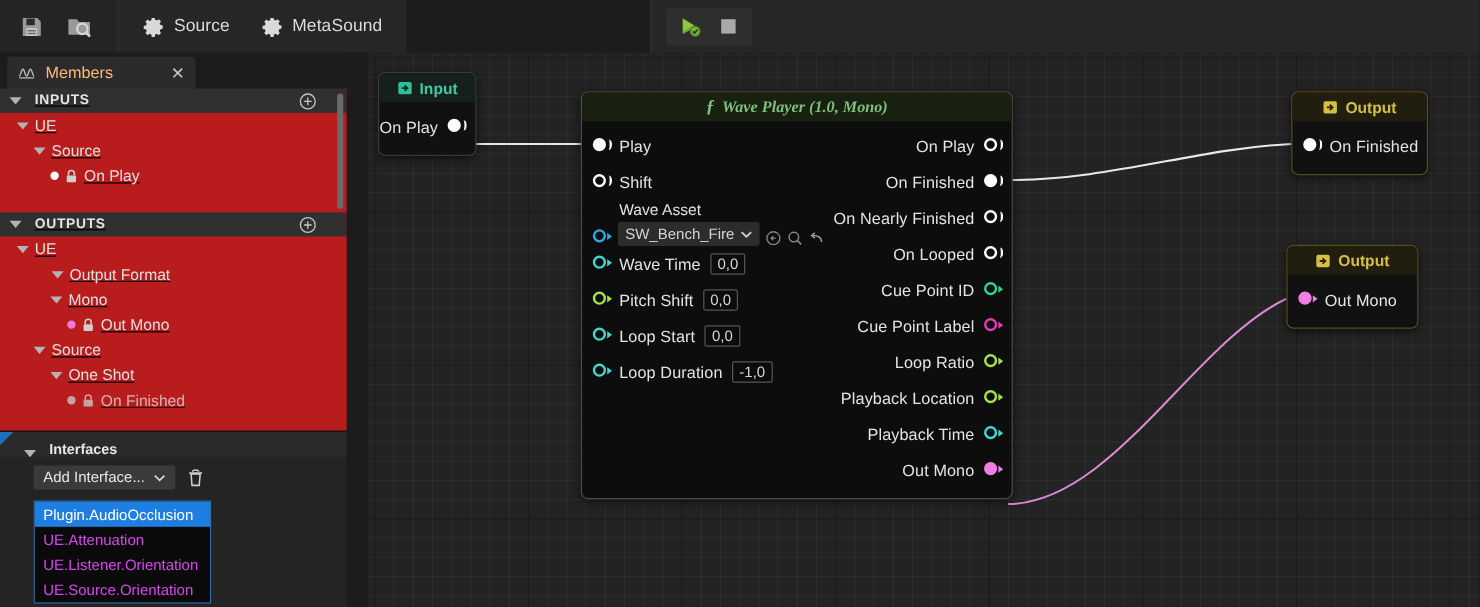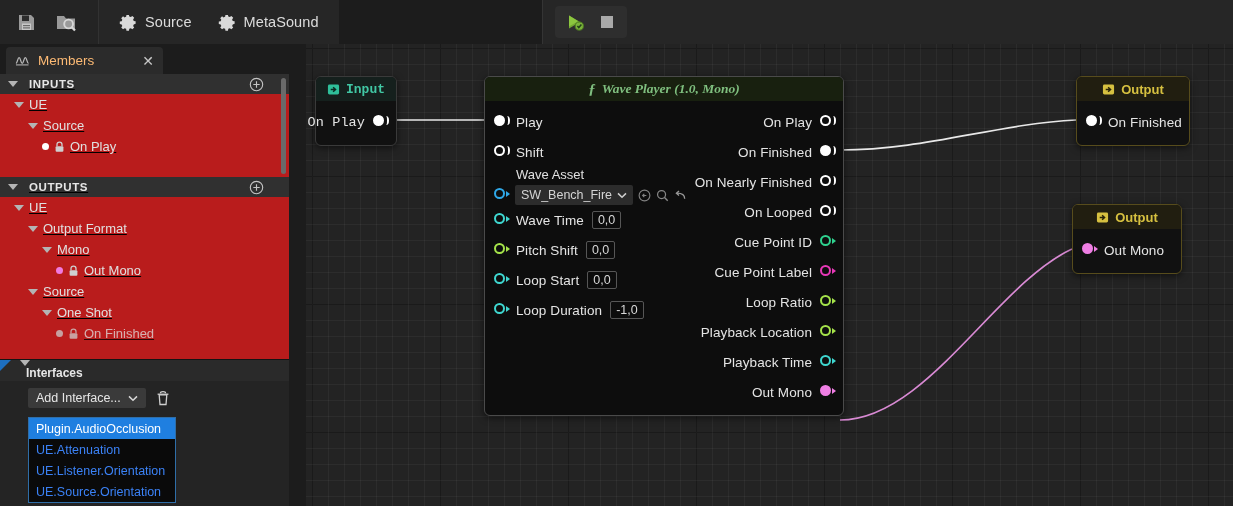--- a/index.html
+++ b/index.html
@@ -70,21 +70,21 @@
   }
   .node-title {
     display: flex; align-items: center; justify-content: center; gap: 6px;
     height: 24px; font-size: 13px; font-weight: bold;
     border-radius: 5px 5px 0 0;
   }
   .node-body { padding: 6px 0 8px; }
 
   .io-node { width: 82px; }
   .io-node .node-title { justify-content: center; }
-  #node-input { left: 9px; top: 32px; font-family: Liberation Mono, monospace; }
+  #node-input { left: 9px; top: 16px; }
   #node-input .node-title { color: #41c7a4; background: #15201d; }
   #node-out1 { left: 770px; top: 32px; width: 114px; }
   #node-out2 { left: 766px; top: 160px; width: 110px; }
   .out-node { border-color: #574c1c; }
   .out-node .node-title { color: #d6c040; background: #211e10; }
 
   .pin-row {
     display: flex; align-items: center; height: 30px;
     padding: 0 9px; font-size: 13.5px; color: #e4e4e4; white-space: nowrap;
   }
@@ -126,21 +126,21 @@
   .col-out { width: 182px; }
 
   .val-box {
     display: inline-block; margin-left: 8px; min-width: 26px;
     padding: 1px 5px; font-size: 12.5px; color: #d8d8d8;
     background: #0c0c0c; border: 1px solid #565656; border-radius: 2px;
     text-align: center;
   }
   .asset-row { padding: 0 9px; }
   .asset-label { font-size: 13px; color: #e0e0e0; margin-left: 22px; }
-  .asset-ctrl { display: flex; align-items: center; gap: 5px; margin-top: 3px; }
+  .asset-ctrl { display: flex; align-items: flex-end; gap: 5px; margin-top: 3px; }
   .asset-combo {
     display: flex; align-items: center; gap: 5px;
     background: #2c2c2c; border-radius: 2px; padding: 3px 6px;
     font-size: 12.5px; color: #d4d4d4; cursor: pointer;
   }
   .mini-ico { cursor: pointer; opacity: .72; }
 
   .chk {
     width: 15px; height: 15px; border-radius: 2px;
     background: #121212; border: 1px solid #5a6b80;
@@ -188,43 +188,43 @@
 
   #interfaces-panel {
     position: absolute; left: 0; top: 315px; width: 289px; height: 191px;
     background: #242424; border-top: 1px solid #141414;
   }
   #if-marker {
     position: absolute; left: 0; top: 0;
     width: 0; height: 0; border-left: 11px solid #1d6fc0;
     border-bottom: 11px solid transparent;
   }
-  #if-head { display: flex; align-items: flex-start; height: 21px; padding-left: 20px;
-             background: #2a2a2a; cursor: pointer; flex-direction: column; }
+  #if-head { display: flex; align-items: flex-end; height: 21px; padding-left: 20px;
+             background: #2a2a2a; cursor: pointer; }
   #if-head .s-label { color: #e6e6e6; font-size: 12px; font-weight: bold;
                       margin-left: 6px; }
   #if-body { padding: 7px 0 0 28px; display: flex; align-items: center; gap: 9px; }
   #add-interface {
     display: flex; align-items: center; gap: 7px;
     background: #3a3a3a; border-radius: 2px; padding: 3px 8px;
     font-size: 12.5px; color: #e6e6e6; cursor: pointer;
   }
 
   
   #dropdown {
     position: absolute; left: 28px; top: 373px; width: 148px;
     background: #0a0a0a; border: 1px solid #2f6ea8; z-index: 40;
   }
   #dd-search {
     width: 100%; height: 20px; background: #0d0d0d;
     border: 1px solid #2f6ea8; color: #9a9a9a; font-size: 12.5px;
     padding: 0 5px; outline: none; font-family: "Liberation Sans", sans-serif;
   }
   .dd-item { height: 21px; display: flex; align-items: center;
-             padding: 0 0 0 7px; font-size: 12.5px; color: #3b82f6; cursor: pointer; }
+             padding: 0 0 0 7px; font-size: 12.5px; color: #d946ef; cursor: pointer; }
   .dd-item.sel { background: #1f7fe0; color: #fff; }
   #panel-divider { position: absolute; left: 289px; top: 0; width: 17px;
                    height: 462px; background: #1c1c1c; }
 </style>
 </head>
 <body>
 
 <div id="app">
 
   <div id="toolbar">
@@ -594,21 +594,21 @@
           <svg width="15" height="15" viewBox="0 0 16 16">
               <circle cx="8" cy="8" r="6.6" fill="none" stroke="#c4c4c4" stroke-width="1.2"></circle>
               <path d="M8 4.6v6.8M4.6 8h6.8" stroke="#c4c4c4" stroke-width="1.2"></path>
             </svg>
         </span>
       </div>
       <div class="tree-row" style="padding-left:14px">
         <span class="caret tw"></span>
         <span>UE</span>
       </div>
-      <div class="tree-row" style="padding-left:28px">
+      <div class="tree-row" style="padding-left:43px">
         <span class="caret tw"></span>
         <span>Output Format</span>
       </div>
       <div class="tree-row" style="padding-left:42px">
         <span class="caret tw"></span>
         <span>Mono</span>
       </div>
       <div class="tree-row" style="padding-left:56px">
         <span class="tdot tw" style="background:#f07ae0"></span>
         <span class="ico tw" style="margin-right:5px">

